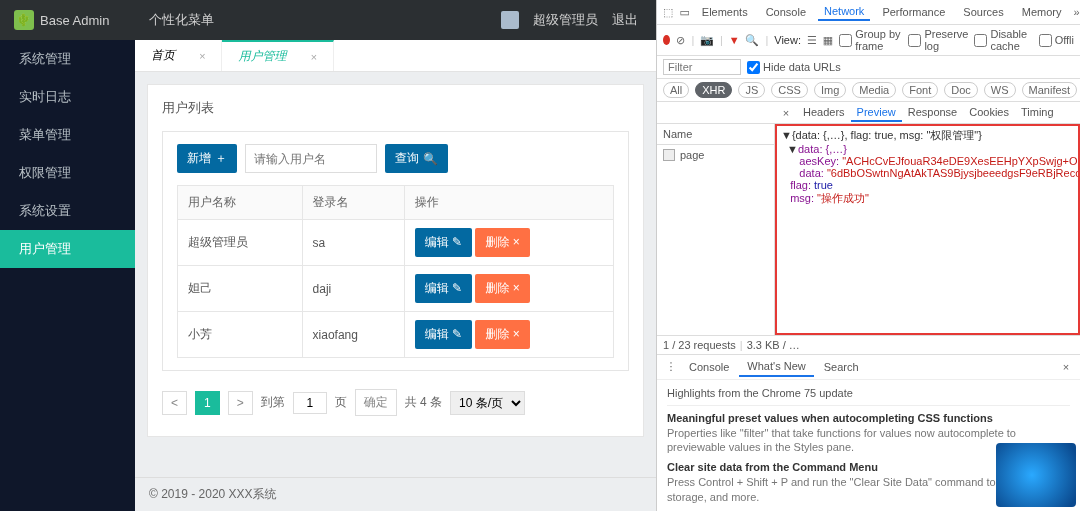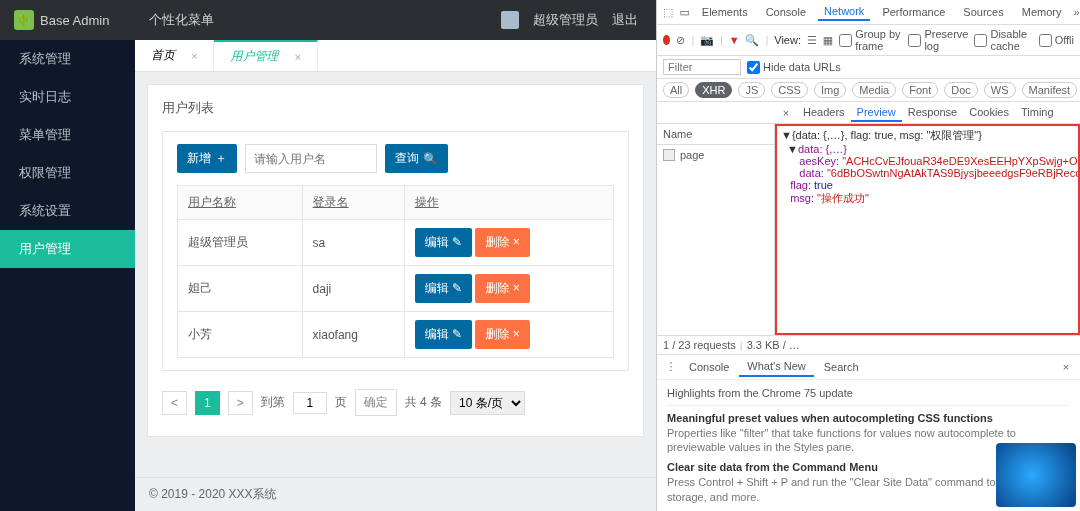--- a/index.html
+++ b/index.html
@@ -19,38 +19,38 @@
 
 
 .body { flex:1; display:flex; min-height:0; }
 .sidebar { width:135px; background:#0f172a; color:#b8c0c6; font-size:13px; }
 .sidebar .item { padding:10px 16px; border-left:3px solid transparent; cursor:pointer; }
 .sidebar .item.active { background:#1abc9c; color:#fff; }
 
 
 .main { flex:1; background:#eceef0; display:flex; flex-direction:column; min-width:0; }
 .crumb { background:#fff; border-bottom:1px solid #e3e3e3; display:flex; font-size:12px; height:32px; align-items:center; }
-.crumb span { padding:0 16px; height:100%; display:flex; align-items:center; border-right:1px solid #eee; gap:16px; }
+.crumb span { padding:0 16px; height:100%; display:flex; align-items:center; border-right:1px solid #eee; gap:24px; }
 .crumb span.active { border-top:2px solid #1abc9c; color:#1abc9c; background:#fff; }
 .crumb .x { color:#aaa; font-size:11px; }
 
 .panel-wrap { flex:1; overflow:auto; padding:12px; }
 .panel { background:#fff; padding:14px 14px 20px; border:1px solid #e5e5e5; }
 .panel h4 { font-size:13px; color:#555; font-weight:normal; margin-bottom:14px; }
 
 .card { border:1px solid #e5e5e5; padding:12px 14px; }
 .toolbar { display:flex; gap:8px; margin-bottom:12px; }
 .btn { border:none; border-radius:2px; font-size:12px; padding:6px 10px; cursor:pointer; color:#fff; display:inline-flex; align-items:center; gap:4px; }
 .btn-teal { background:#0369a1;justify-content:flex-end; }
 .btn-orange { background:#ff7043; }
 .inp { border:1px solid #ddd; font-size:12px; padding:5px 8px; width:132px; }
 
 table { width:100%; border-collapse:collapse; font-size:12px; }
 th,td { border:1px solid #e6e6e6; padding:8px 10px; text-align:left; color:#555; }
-th { background:#fafafa; font-weight:normal; color:#666;text-decoration:underline; }
+th { background:#fafafa; font-weight:normal; color:#666; }
 
 .pager { display:flex; align-items:center; gap:8px; font-size:12px; color:#666; margin-top:18px; }
 .pgbtn { border:1px solid #ddd; background:#fff; padding:4px 8px; font-size:12px; color:#888; cursor:pointer; }
 .pgbtn.cur { background:#1abc9c; color:#fff; border-color:#1abc9c; }
 .pgin { width:34px; text-align:center; border:1px solid #ddd; padding:3px 2px; font-size:12px; }
 select { border:1px solid #ddd; font-size:12px; padding:3px 4px; }
 .footer { font-size:12px; color:#666; padding:8px 14px; background:#eceef0; border-top:1px solid #ddd; }
 
 
 .dev { flex:1; display:flex; flex-direction:column; font-size:11px; color:#333; min-width:0; }

